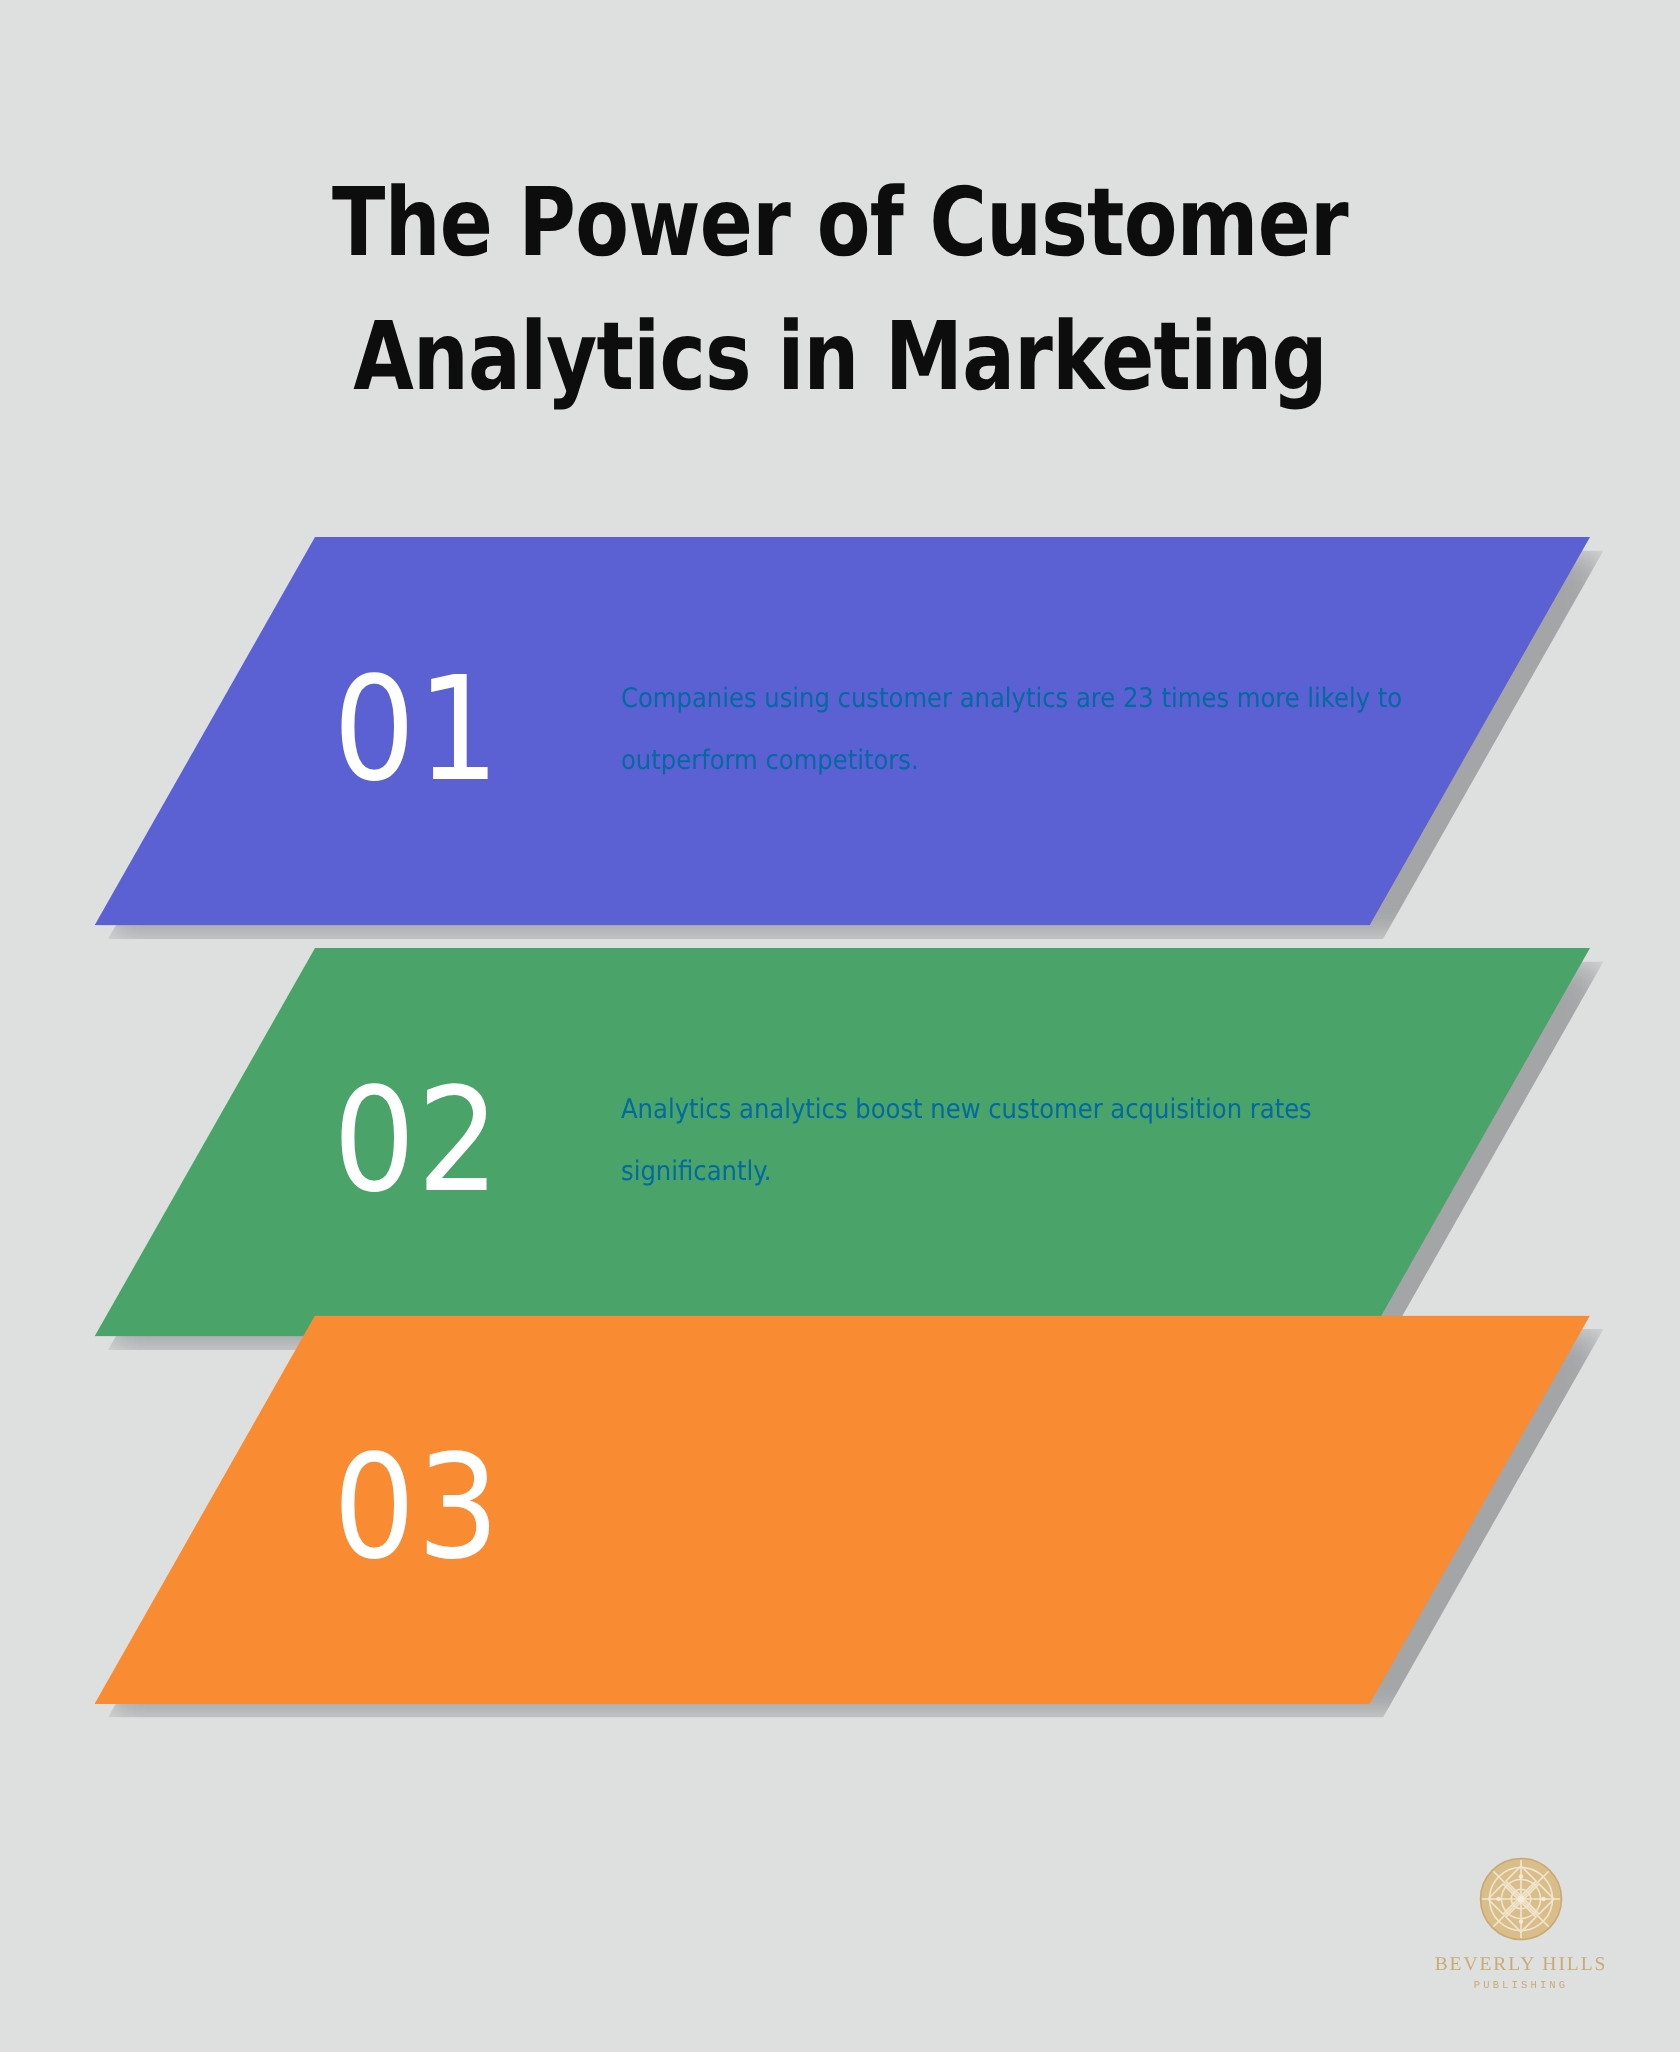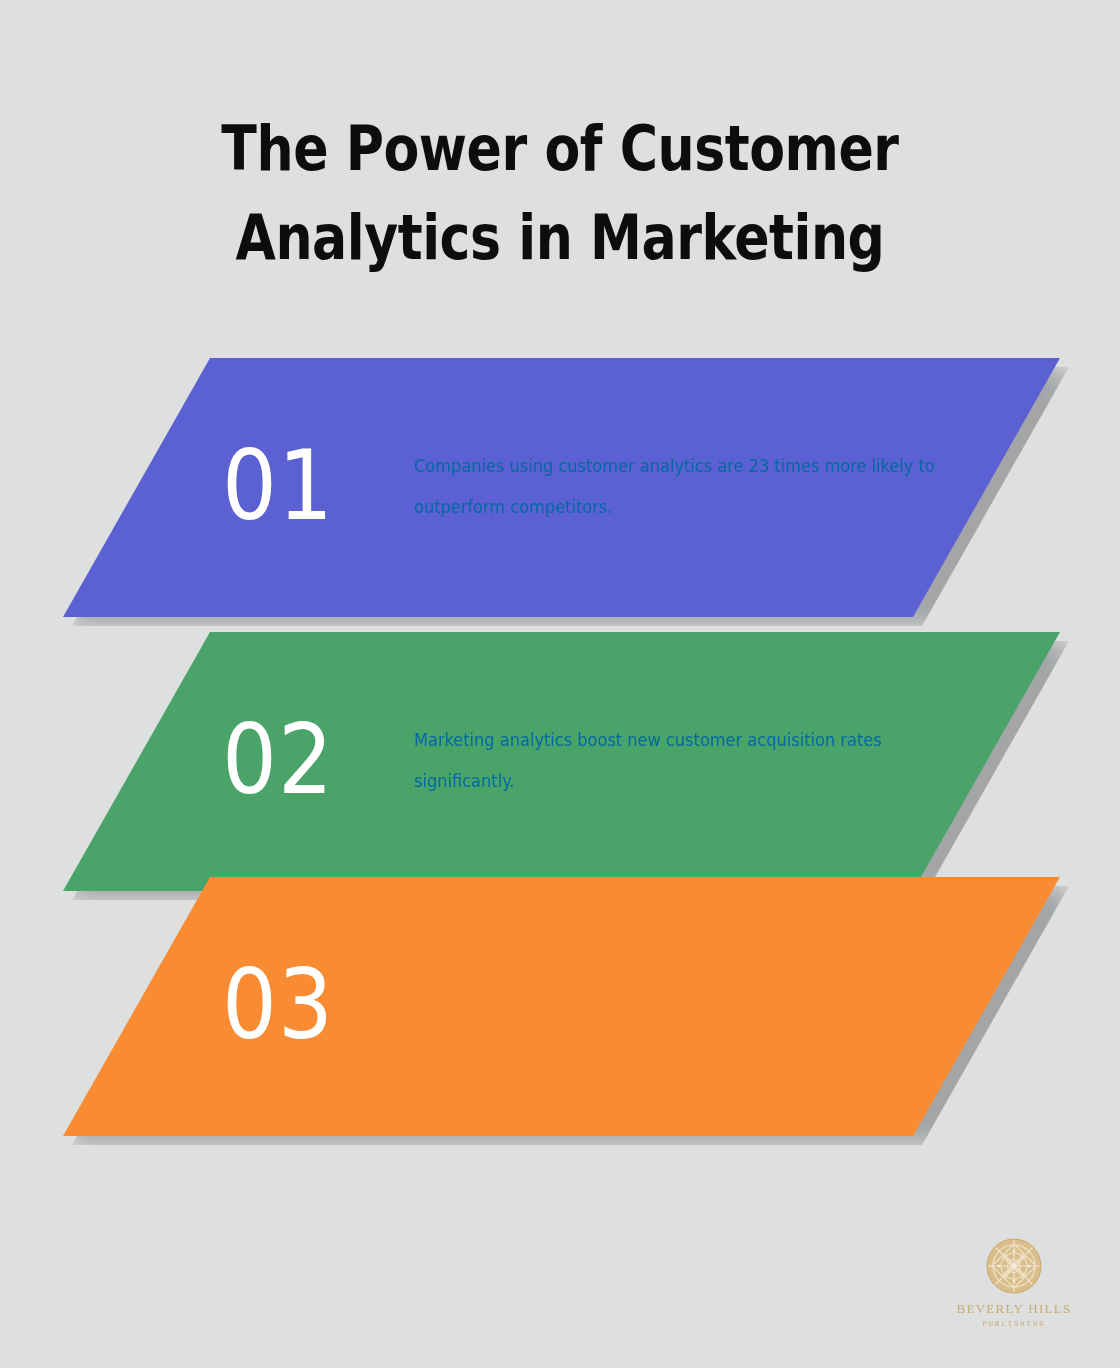--- a/index.html
+++ b/index.html
@@ -168,21 +168,21 @@
       <div class="band-number">01</div>
       <div class="band-text">Companies using customer analytics are 23 times more likely to outperform competitors.</div>
     </div>
   </div>
 
   <div class="band band-2">
     <div class="band-shadow"></div>
     <div class="band-shape"></div>
     <div class="band-content">
       <div class="band-number">02</div>
-      <div class="band-text">Marketing analytics boost new customer acquisition rates significantly.</div>
+      <div class="band-text">Analytics analytics boost new customer acquisition rates significantly.</div>
     </div>
   </div>
 
   <div class="band band-3">
     <div class="band-shadow"></div>
     <div class="band-shape"></div>
     <div class="band-content">
       <div class="band-number">03</div>
     </div>
   </div>

